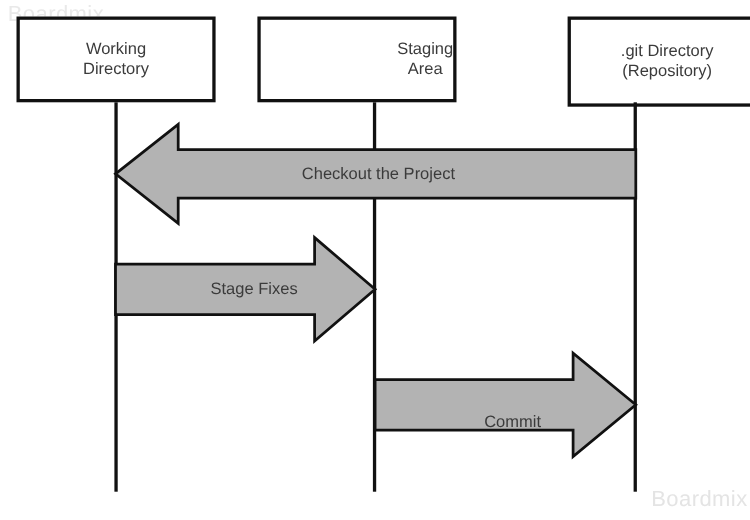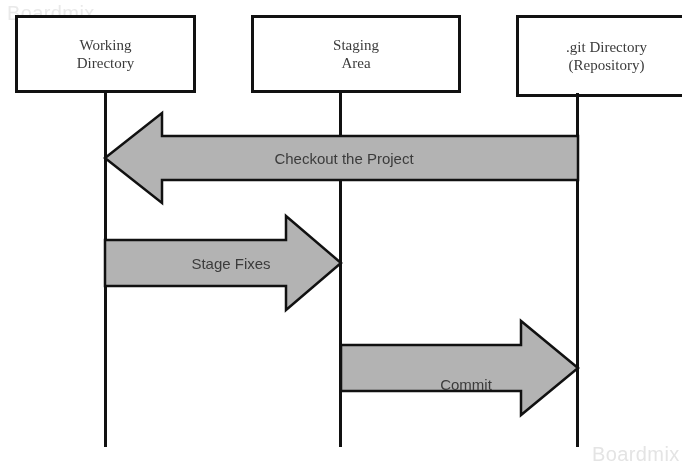--- a/index.html
+++ b/index.html
@@ -43,21 +43,21 @@
     display: flex;
     align-items: center;
     justify-content: center;
   }
   .node-label {
     text-align: center;
     color: #3b3b3b;
     font-size: 15px;
     line-height: 18px;
     white-space: pre-line;
-    font-family: Liberation Serif, serif;
+    font-family: Liberation Sans, sans-serif;
   }
   .lifeline {
     position: absolute;
     width: 3px;
     background: #111111;
   }
   .arrow-layer {
     position: absolute;
     left: 0;
     top: 0;
@@ -79,21 +79,21 @@
 
 <div id="canvas">
 
   <div class="watermark top">Boardmix</div>
 
   <div class="node-box" id="node-0" style="left: 15px; top: 15px; width: 181px; height: 78px;">
     <div class="node-label">Working
 Directory</div>
   </div>
 
-  <div class="node-box" id="node-1" style="left: 251px; top: 15px; width: 210px; height: 78px;">
+  <div class="node-box" id="node-1" style="left: 234px; top: 15px; width: 181px; height: 78px; justify-content: flex-end;">
     <div class="node-label">Staging
 Area</div>
   </div>
 
   <div class="node-box" id="node-2" style="left: 488px; top: 15px; width: 181px; height: 82px; margin-left: 28px;">
     <div class="node-label">.git Directory
 (Repository)</div>
   </div>
 
   <div class="lifeline" id="lifeline-0" style="left: 104px; top: 93px; height: 354px;"></div>

